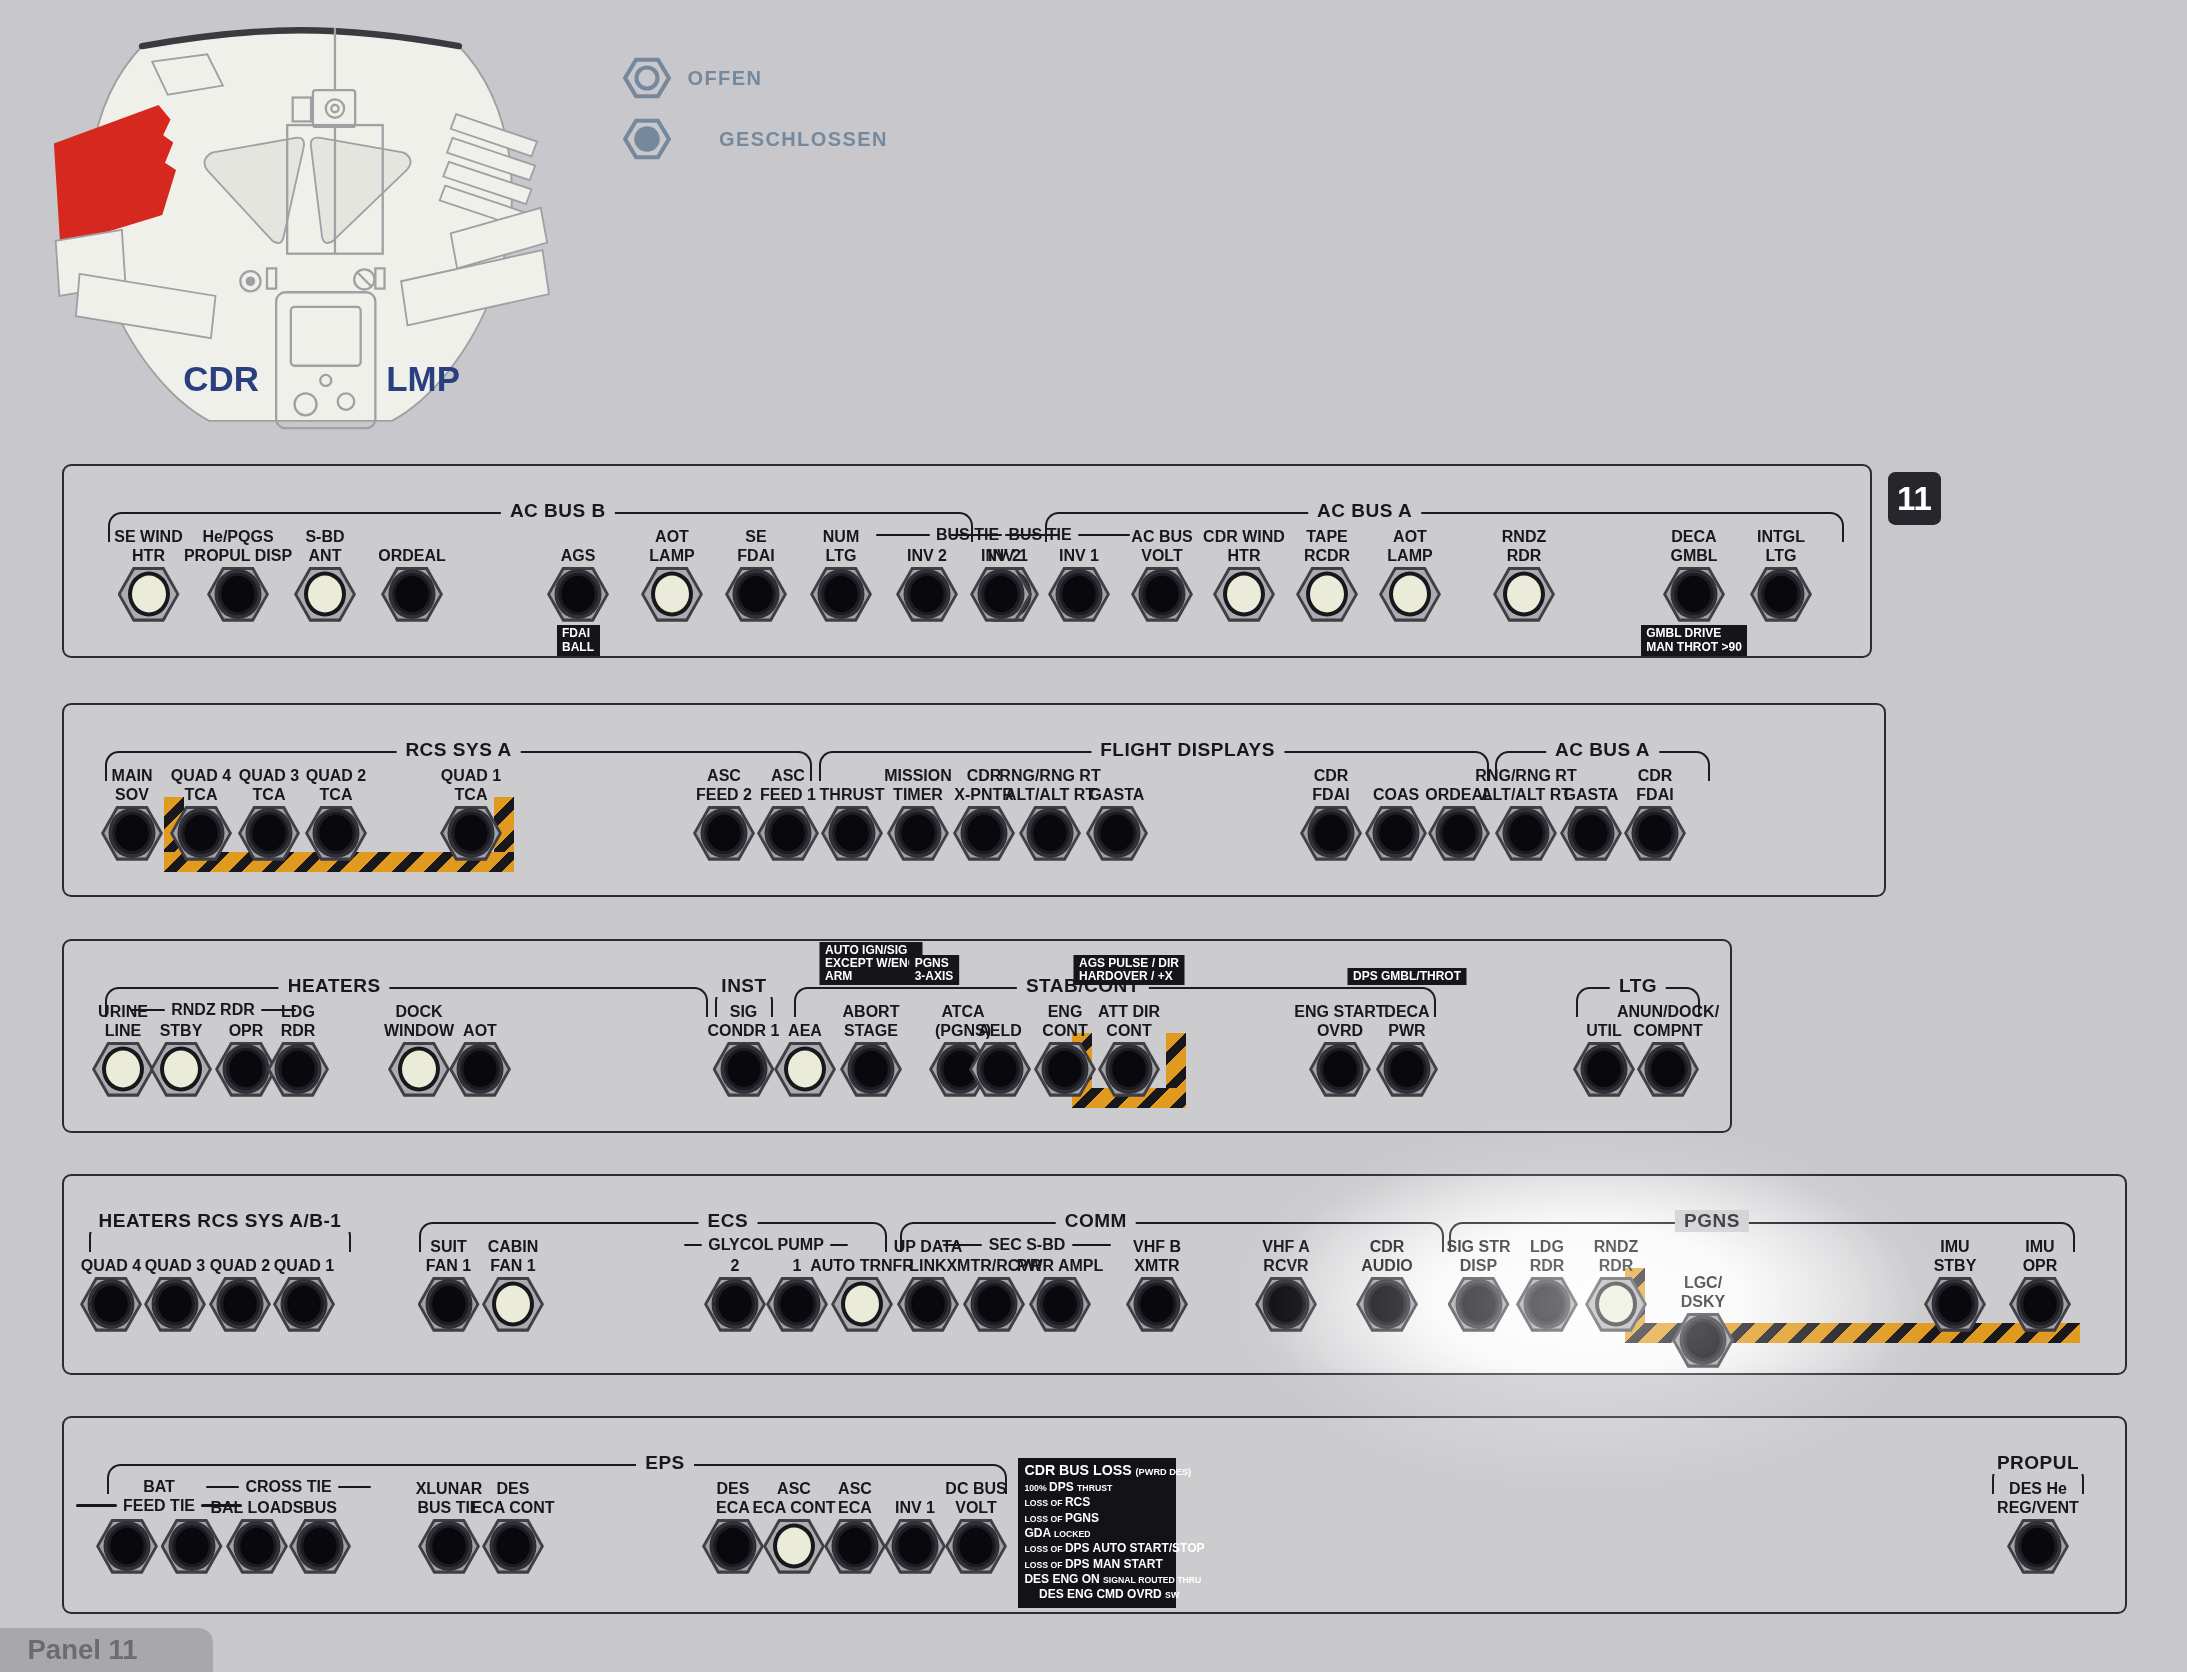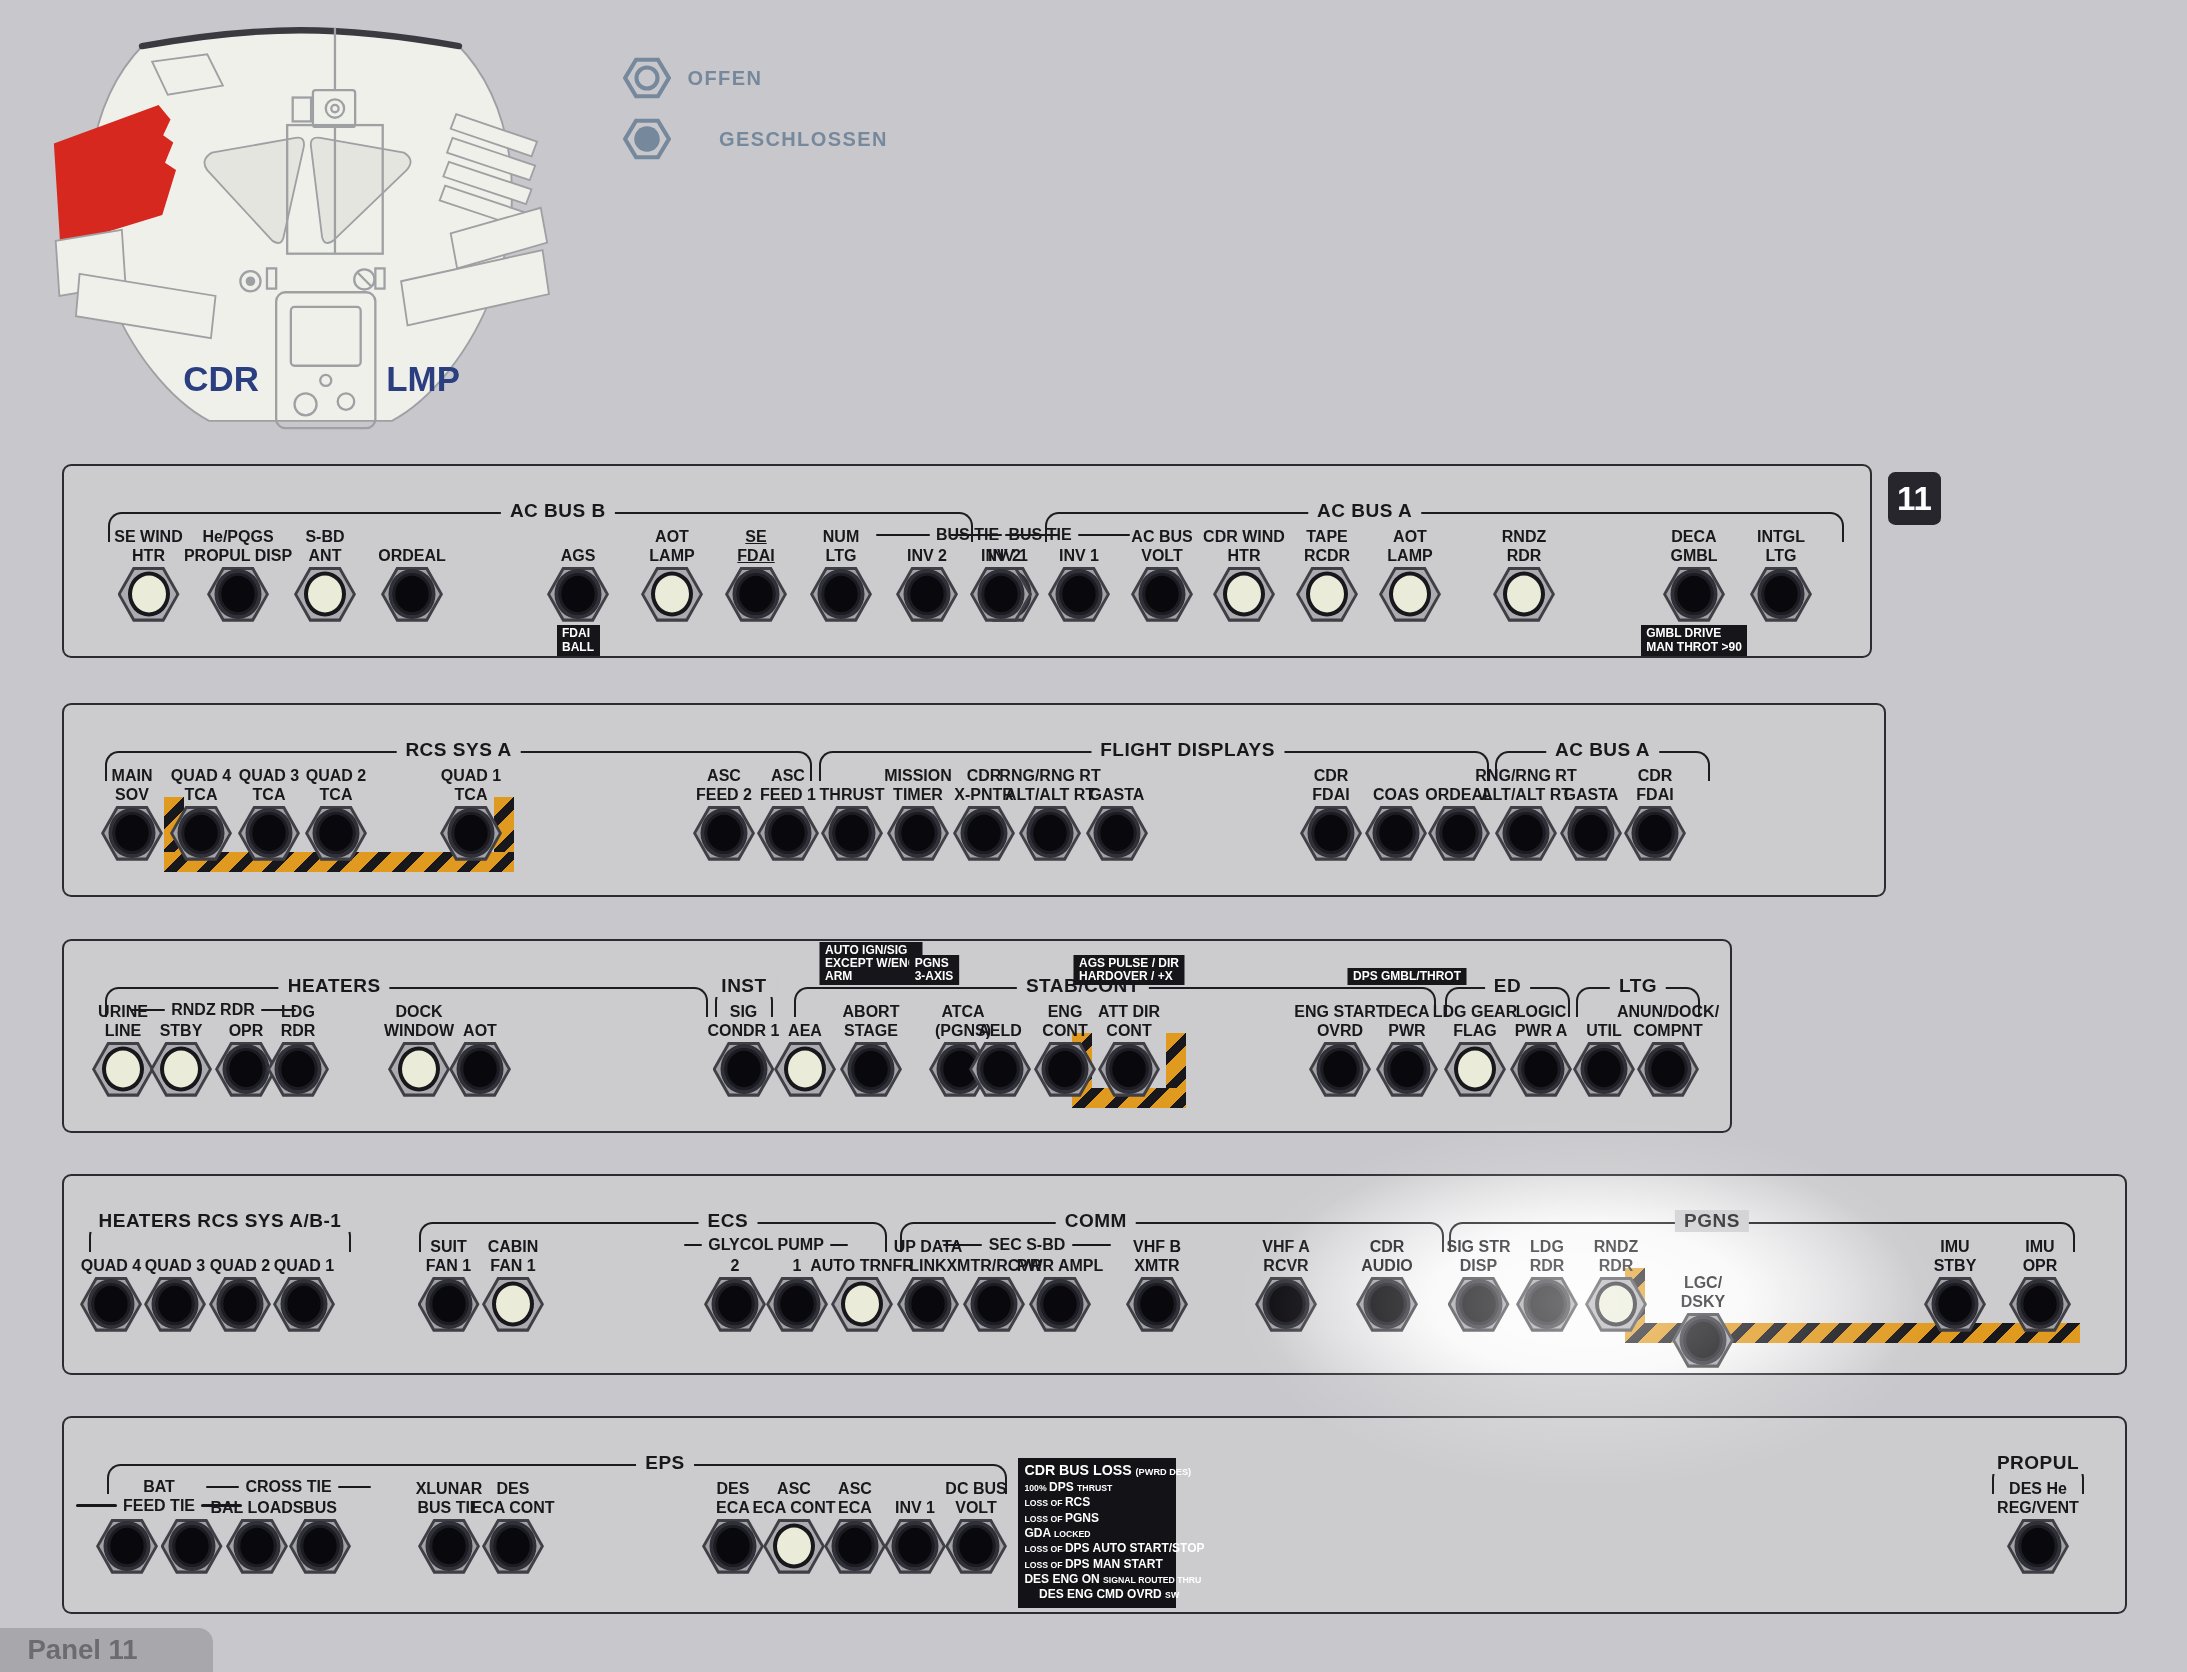--- a/index.html
+++ b/index.html
@@ -183,21 +183,21 @@
           <div class="blabel">
             <div>AOT</div>
             <div>LAMP</div>
           </div>
           <div class="hex open">
             <div class="hp1"></div>
             <div class="hp2"></div>
             <div class="hc"></div>
           </div>
         </div>
-        <div class="cell" style="left: 591px; text-decoration: underline;">
+        <div class="cell" style="left: 591px;">
           <div class="blabel">
             <div>SE</div>
             <div>FDAI</div>
           </div>
           <div class="hex closed">
             <div class="hp1"></div>
             <div class="hp2"></div>
             <div class="hc"></div>
           </div>
         </div>
@@ -743,46 +743,20 @@
             <div class="hc"></div>
           </div>
         </div>
         <div class="tag tagup" style="left: 613px; top: -19px;">
           <div>DPS GMBL/THROT</div>
         </div>
         <div class="cell" style="left: 556px;">
           <div class="blabel">
             <div>DECA</div>
             <div>PWR</div>
-          </div>
-          <div class="hex closed">
-            <div class="hp1"></div>
-            <div class="hp2"></div>
-            <div class="hc"></div>
-          </div>
-        </div>
-      </div>
-    <div class="group" style="left:1381px;width:125px;">
-        <div class="bracket"></div>
-        <span class="gtitle" style="left: 50%;">ED</span>
-        <div class="cell" style="left: -27px;">
-          <div class="blabel">
-            <div>LDG GEAR</div>
-            <div>FLAG</div>
-          </div>
-          <div class="hex open">
-            <div class="hp1"></div>
-            <div class="hp2"></div>
-            <div class="hc"></div>
-          </div>
-        </div>
-        <div class="cell" style="left: 39px;">
-          <div class="blabel">
-            <div>LOGIC</div>
-            <div>PWR A</div>
           </div>
           <div class="hex closed">
             <div class="hp1"></div>
             <div class="hp2"></div>
             <div class="hc"></div>
           </div>
         </div>
       </div>
     <div class="group" style="left:1512px;width:124px;">
         <div class="bracket"></div>

